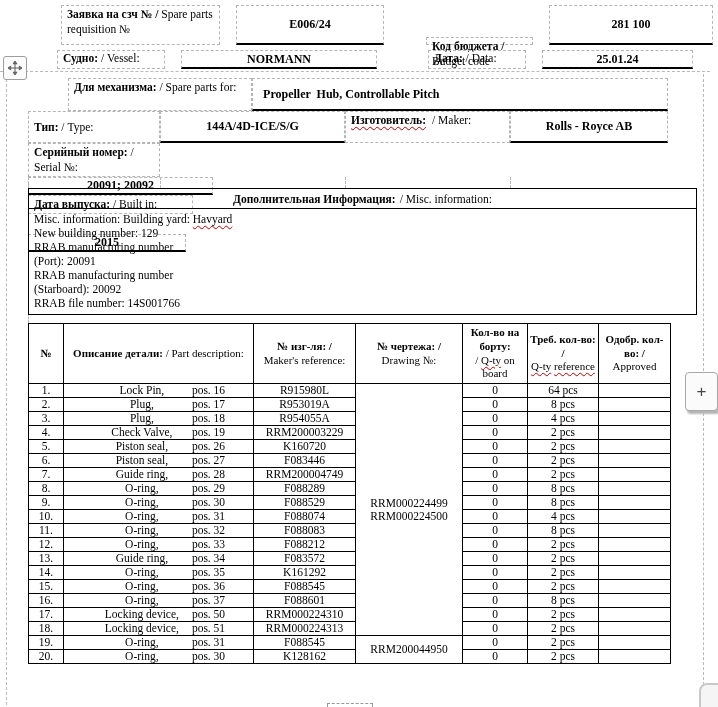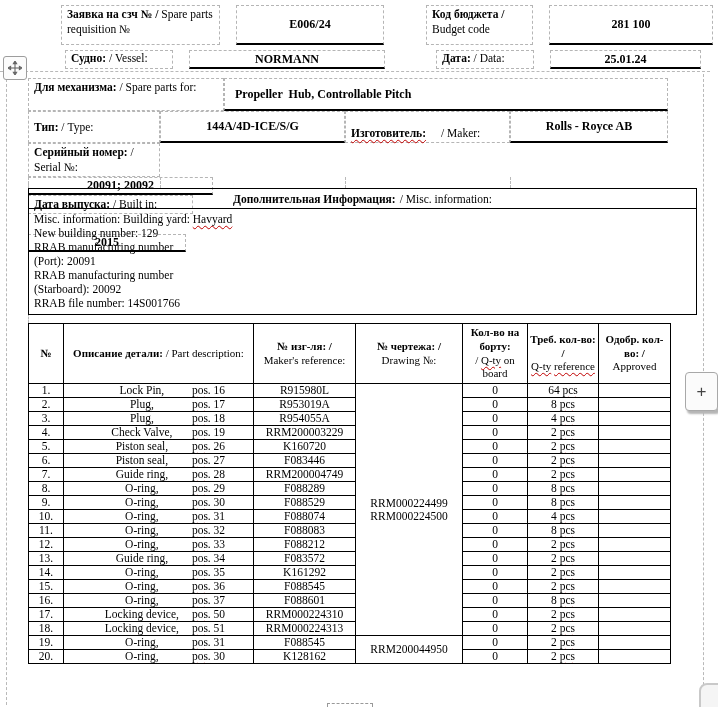--- a/index.html
+++ b/index.html
@@ -76,62 +76,62 @@
   </div>
 
   <div class="row-flex" style="left:61px;top:5px;height:40px;">
     <div class="dc" style="width:159px;">
       <span class="b">Заявка на сзч № /</span><span> Spare parts requisition №</span>
     </div>
     <div class="vc" style="width:148px;">
       <span>E006/24</span>
     </div>
     <div class="spacer" style="width:10px;"></div>
-    <div class="dc" style="width:107px;">
+    <div class="dc" style="width:107px;margin-top:32px;">
       <span class="b">Код бюджета /</span><br>
       <span class="i">Budget code</span>
     </div>
     <div class="vc" style="width:164px;">
       <span>281 100</span>
     </div>
   </div>
 
-  <div class="row-flex" style="left:65px;top:50px;height:19px;">
+  <div class="row-flex" style="left:57px;top:50px;height:19px;">
     <div class="dc" style="width:108px;padding-top:0;">
       <span class="b">Судно:</span><span class="i"> / Vessel:</span>
     </div>
     <div class="vc" style="width:196px;">
       <span>NORMANN</span>
     </div>
     <div class="spacer" style="width:19px;"></div>
     <div class="dc" style="width:98px;padding-top:0;">
       <span class="b">Дата:</span><span class="i"> / Data:</span>
     </div>
     <div class="vc" style="width:151px;">
       <span>25.01.24</span>
     </div>
   </div>
 
   <div style="position:absolute;left:28px;top:78px;width:640px;">
-    <div class="mrow" style="height:33px;">
+    <div class="mrow" style="height:33px;margin-left:40px;">
       <div class="dc" style="width:196px;">
         <span class="b">Для механизма:</span><span> / Spare parts for:</span>
       </div>
       <div class="vc" style="width:444px;justify-content:flex-start;padding-left:10px;white-space:pre-wrap;">
         <span>Propeller  Hub, Controllable Pitch</span>
       </div>
     </div>
     <div class="mrow" style="height:32px;">
       <div class="dc" style="width:132px;display:flex;align-items:center;">
         <span><span class="b">Тип:</span><span> / Type:</span></span>
       </div>
       <div class="vc" style="width:185px;">
         <span>144A/4D-ICE/S/G</span>
       </div>
-      <div class="dc" style="width:165px;display:flex;align-items:flex-end;gap:15px;">
+      <div class="dc" style="width:165px;display:flex;align-items:flex-start;gap:6px;">
         <span class="b sq">Изготовитель:</span>
           <span class="i">/ Maker:</span>
       </div>
       <div class="vc" style="width:158px;">
         <span>Rolls - Royce AB</span>
       </div>
     </div>
     <div class="mrow" style="height:34px;flex-direction:column;">
       <div class="dc" style="width:132px;">
         <span class="b">Серийный номер:</span><span> / Serial №:</span>

